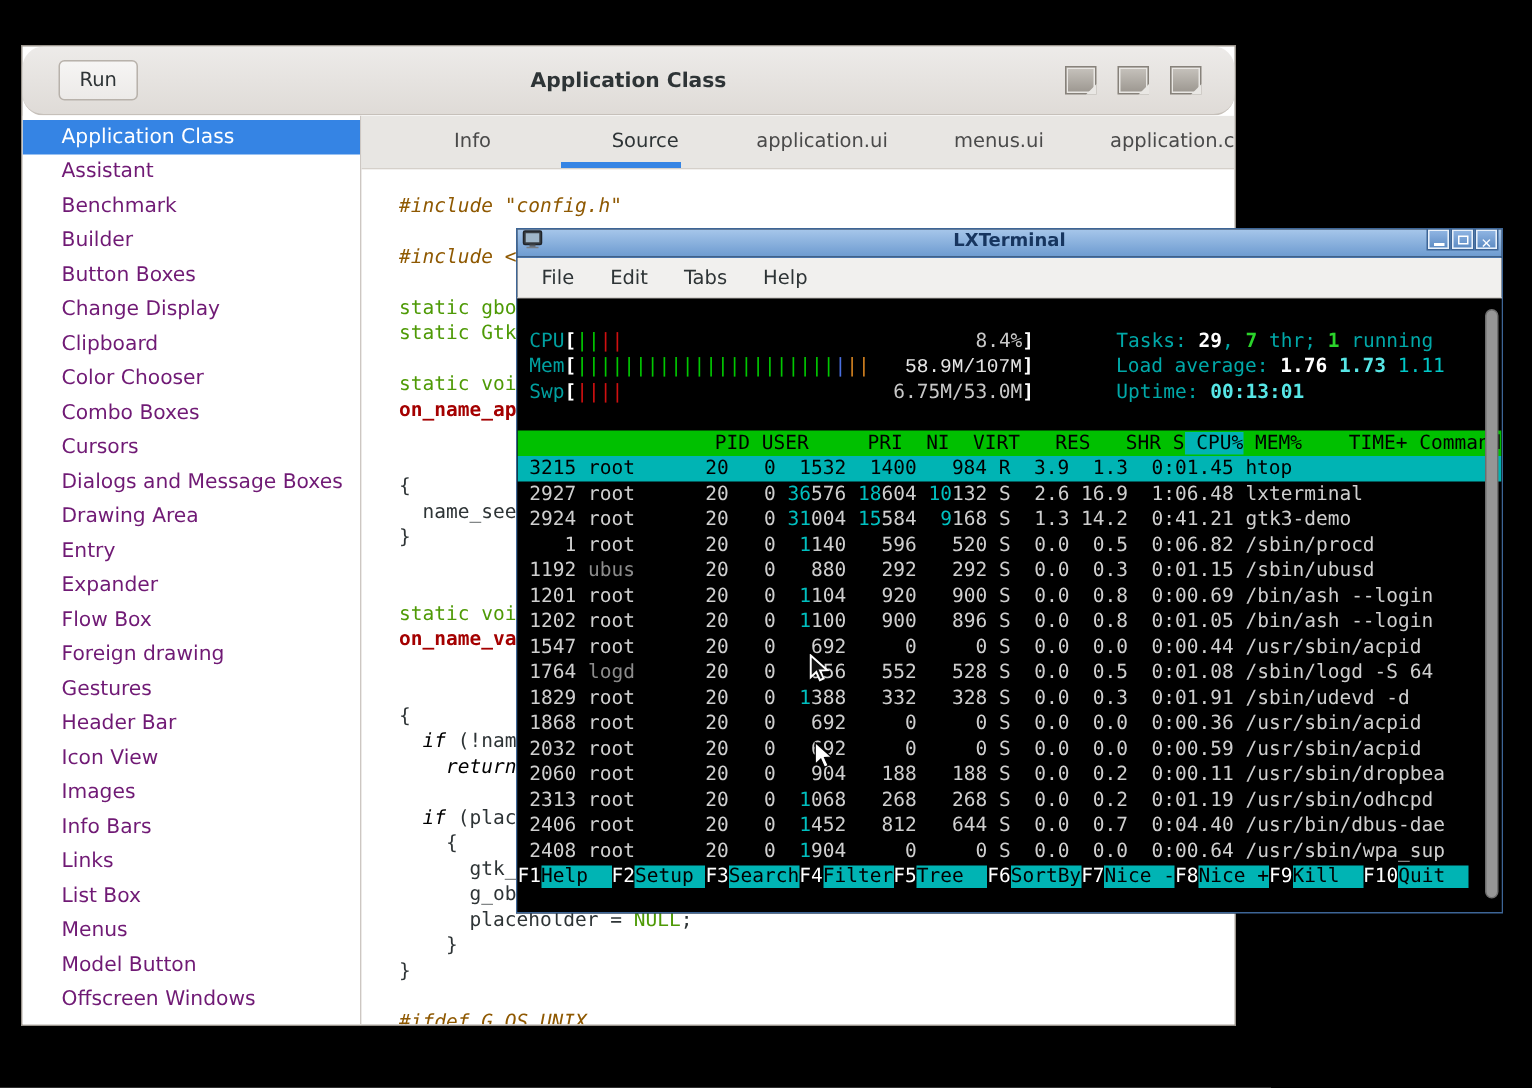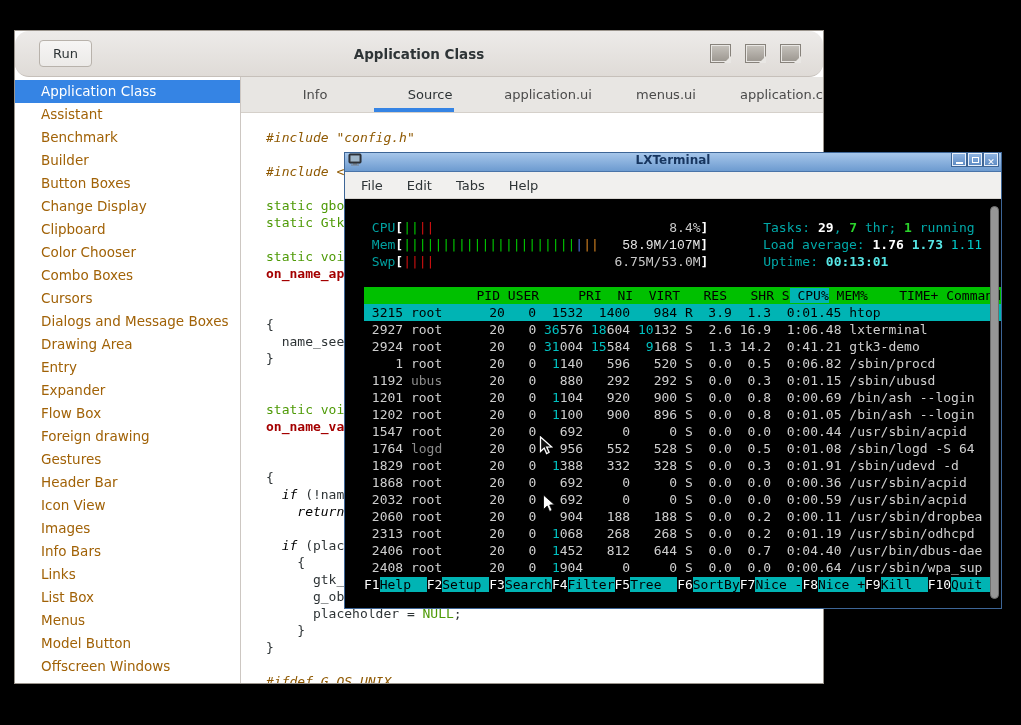--- a/index.html
+++ b/index.html
@@ -43,21 +43,21 @@
     border-style: solid; border-width: 0 0 7px 7px;
     border-color: transparent transparent #e9e7e4 transparent;
   }
   .gtk-body { flex: 1; display: flex; overflow: hidden; }
   .sidebar {
     width: 226px; flex: 0 0 226px; background: #ffffff;
     border-right: 1px solid #cdc7c2; padding-top: 3px; overflow: hidden;
   }
   .sb-item {
     height: 23px; line-height: 23px; padding-left: 26px;
-    font-size: 13.5px; color: #a16207; white-space: nowrap;
+    font-size: 13.5px; color: #701a75; white-space: nowrap;
   }
   .sb-item.sel { background: #3584e4; color: #ffffff; }
   .main { flex: 1; display: flex; flex-direction: column; overflow: hidden; }
   .tabbar {
     height: 36px; flex: 0 0 36px; background: #e8e6e3;
     border-bottom: 1px solid #d5d0ca;
     display: flex; align-items: stretch;
   }
   .tab {
     flex: 1; display: flex; align-items: center; justify-content: center;
@@ -108,21 +108,21 @@
   .g-min { display: block; width: 7px; height: 2px; background: #fff; margin-top: 6px; }
   .g-max { display: block; width: 7px; height: 6px; border: 1px solid #fff; }
   .g-close::before { content: "✕"; font-size: 9px; line-height: 9px; color: #fff; font-weight: bold; }
   .t-menubar {
     height: 27px; flex: 0 0 27px; background: #f1f0ee;
     display: flex; align-items: center; padding-left: 6px; gap: 4px;
     border-bottom: 1px solid #d8d5d1;
   }
   .menu-item { font-size: 13px; color: #2e3436; padding: 3px 10px; }
   .t-content {
-    flex: 1; background: #000; position: relative; overflow: hidden; padding-top: 3px; margin-left: 19px;
+    flex: 1; background: #000; position: relative; overflow: hidden; padding-top: 3px;
   }
   .trow {
     height: 17px; line-height: 17px; white-space: pre; overflow: hidden;
     font-family: "DejaVu Sans Mono", monospace; font-size: 13px; color: #cfcfcf;
   }
   .hrow { background: #00c000; text-align: right; }
   .hrow span { color: #000; font-weight: normal; }
   .hrow .hsel { background: #00b4b4; }
   .prow.psel { background: #00b4b4; }
   .prow.psel span { color: #000; }

